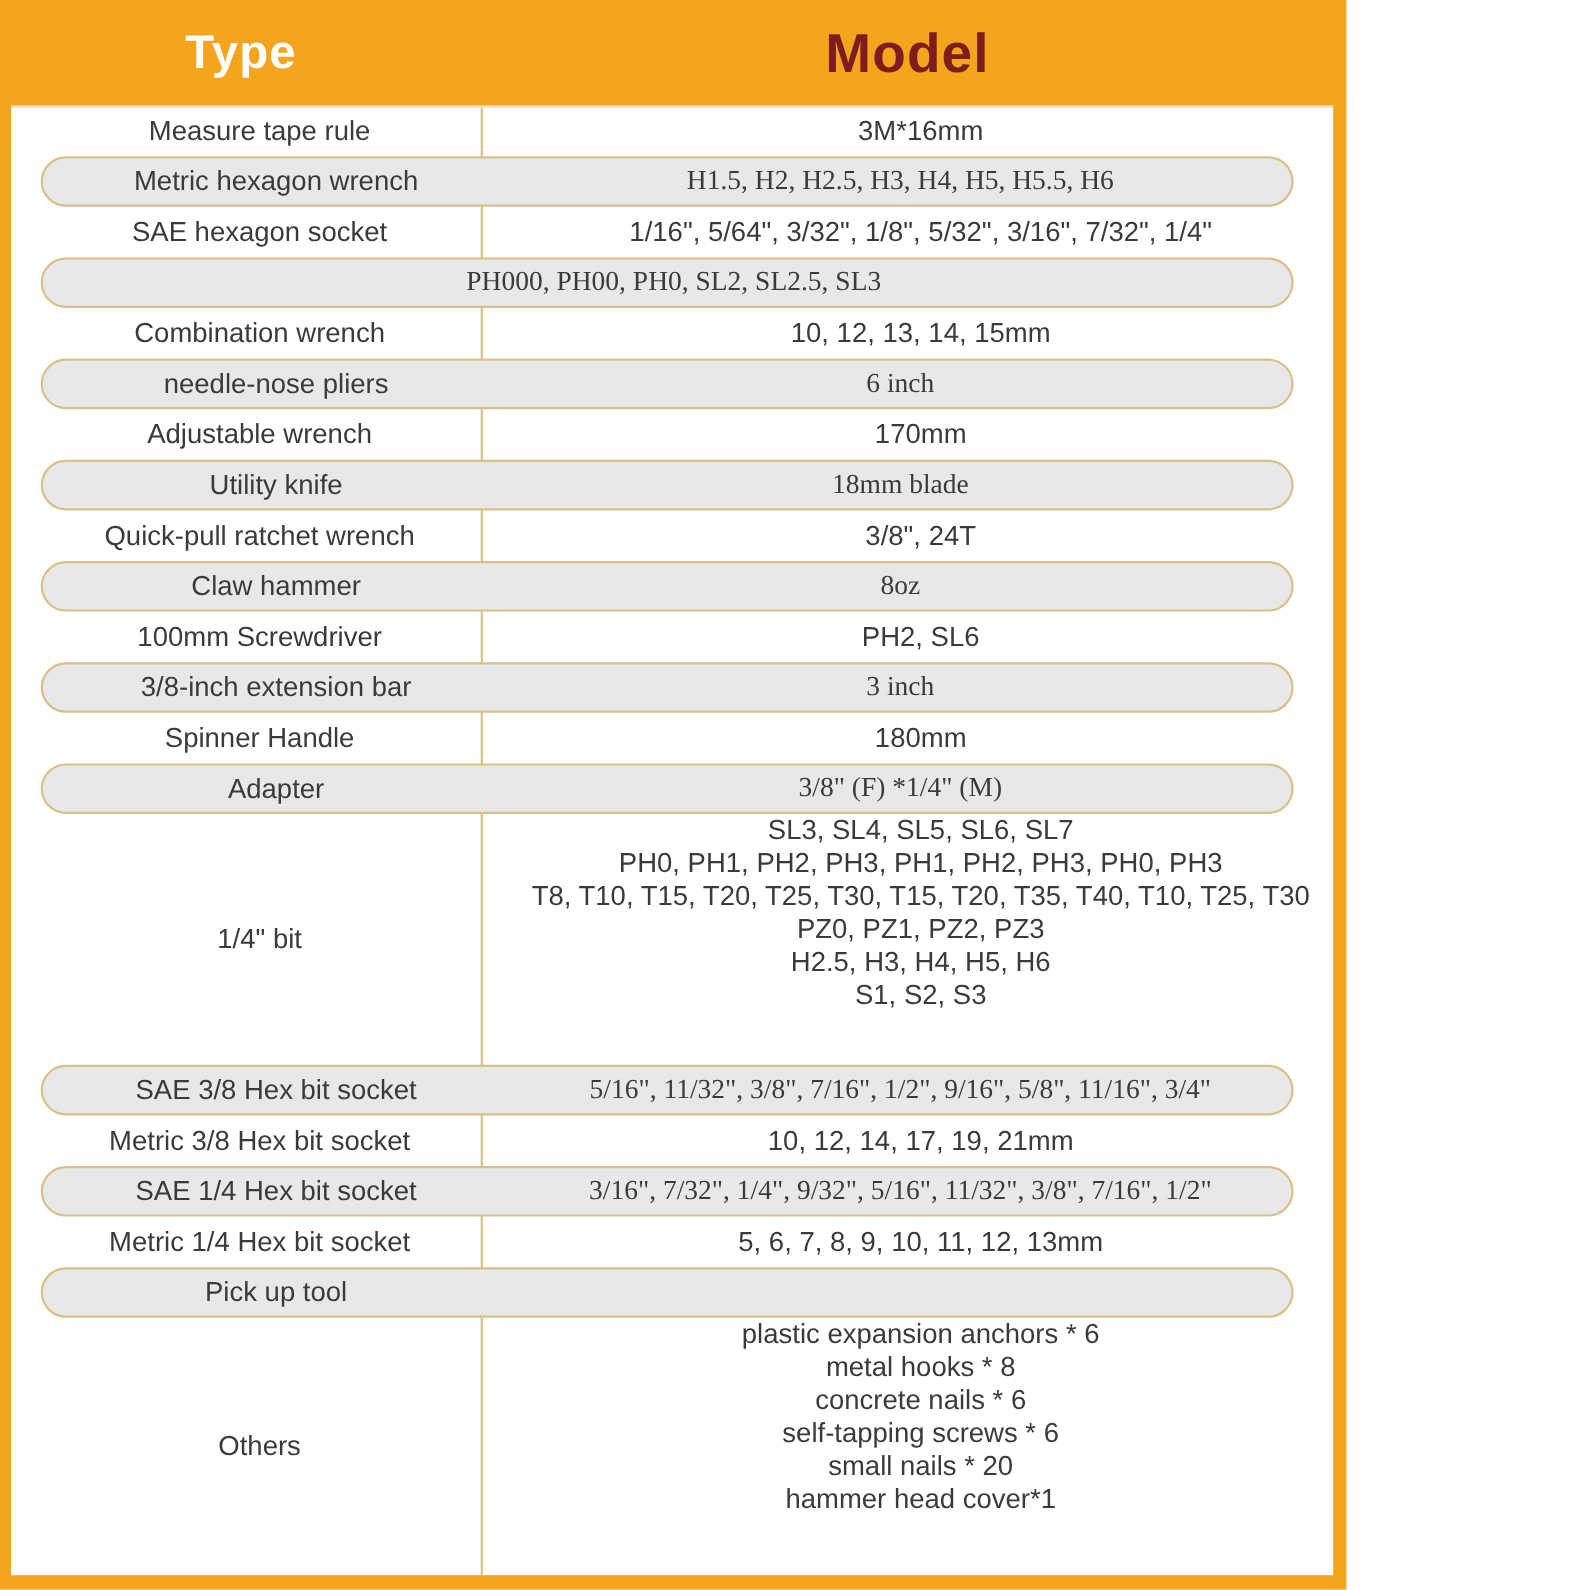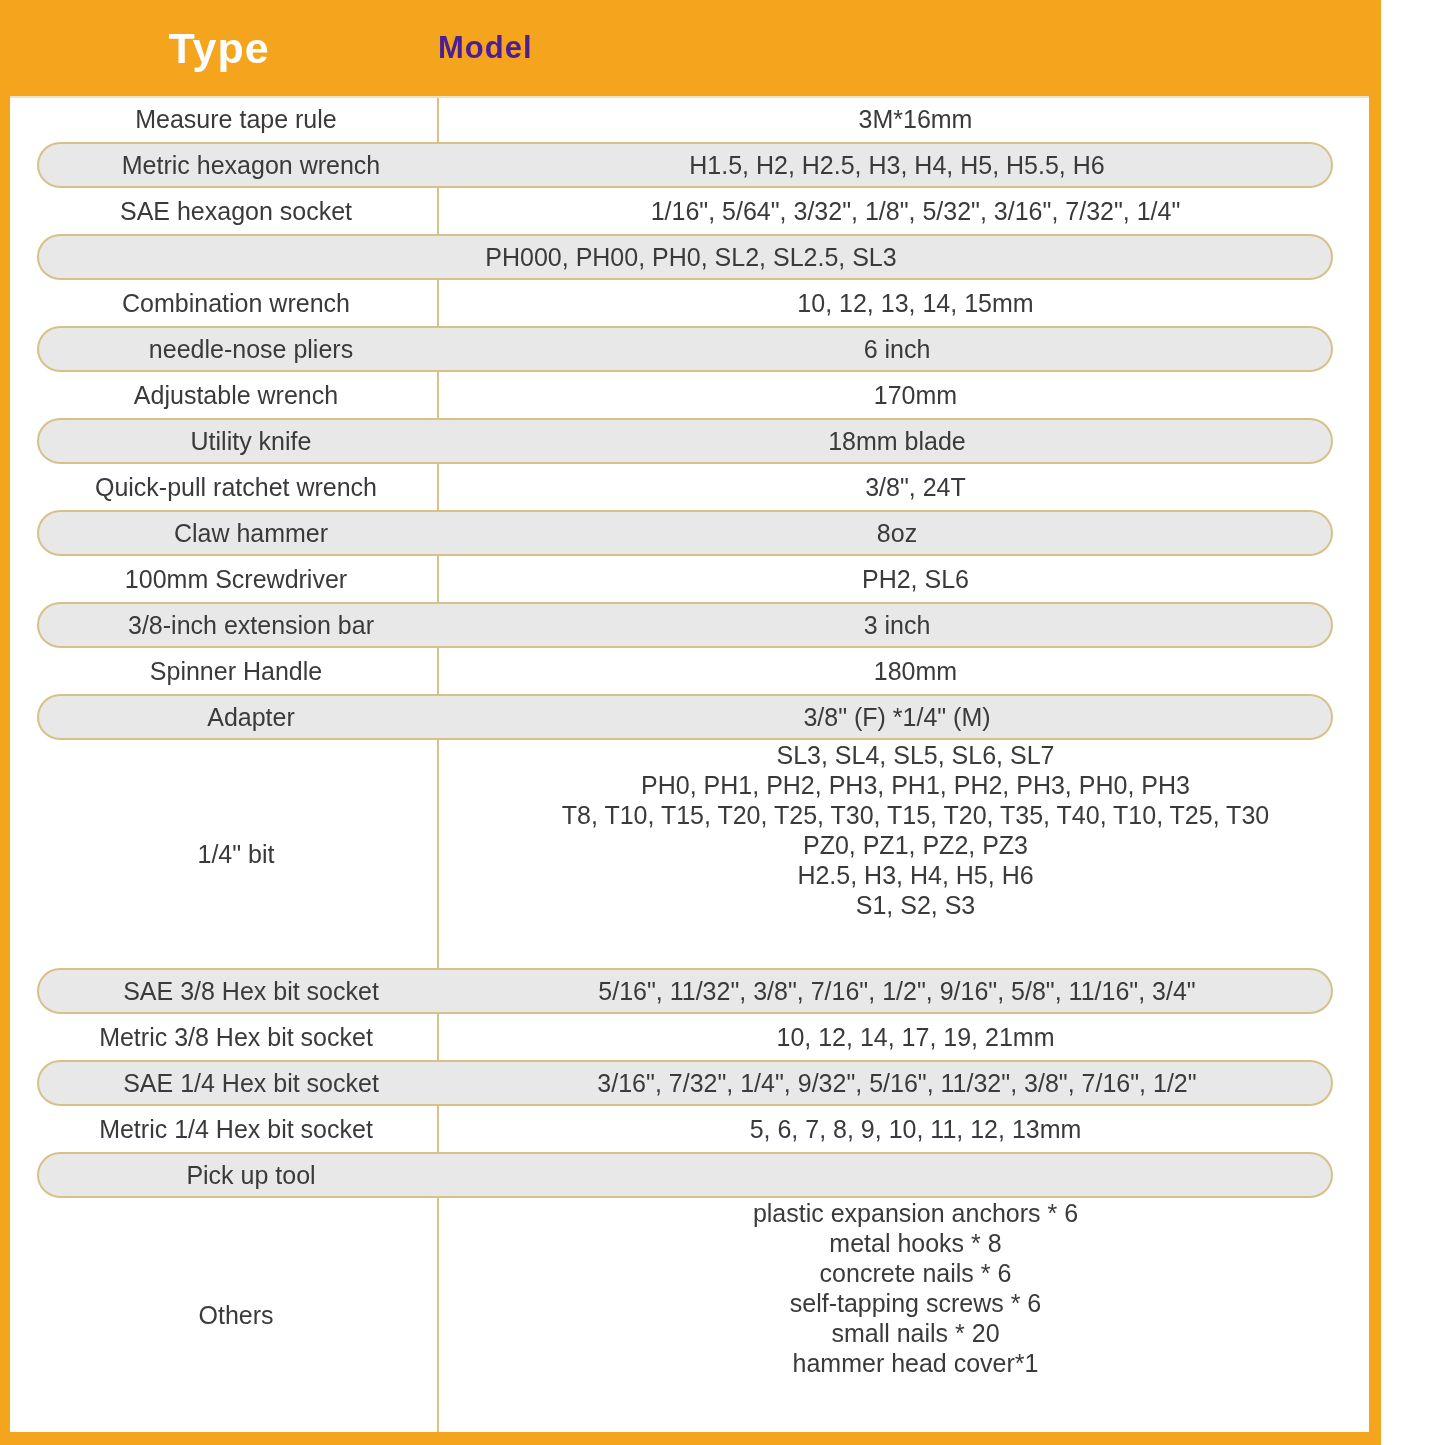--- a/index.html
+++ b/index.html
@@ -3,36 +3,36 @@
 <meta charset="utf-8">
 <style>
   html,body{margin:0;padding:0;}
   body{
     width:1445px;height:1445px;
     font-family:"Liberation Sans","DejaVu Sans",sans-serif;
     background:#ffffff;
   }
   .frame{
     position:relative;
-    width:1381px;height:1445px;
+    width:1224px;height:1445px;
     background:#F5A41D;
     overflow:hidden;
   }
   
   .header{
     position:absolute;top:0;left:0;right:0;height:96px;
     display:flex;align-items:center;
   }
   .header .h-type{
     width:438px;text-align:center;
     color:#FDFDFD;font-size:43px;font-weight:bold;letter-spacing:1px;
   }
   .header .h-model{
-    flex:1;margin-right:12px;
-    color:#4c1d95;font-size:31px;font-weight:bold;letter-spacing:1px;
+    flex:1;margin-right:12px;text-align:center;
+    color:#7f1d1d;font-size:50px;font-weight:bold;letter-spacing:1px;
   }
   
   .body{
     position:absolute;top:96px;left:10px;right:12px;bottom:13px;
     background:#ffffff;
     overflow:hidden;
   }
   .divider{
     position:absolute;left:427px;top:0;bottom:0;width:2px;
     background:#D8C089;
@@ -56,21 +56,21 @@
     flex:1;
     margin:0 36px 0 27px;
     display:flex;align-items:stretch;
     background:#E8E8E8;
     border:2px solid #D8C089;
     border-radius:23px;
     box-sizing:border-box;
     justify-content:space-between;
   }
   .pill .cell-type{width:400px;}
-  .pill .cell-model{flex:1;}
+  .pill .cell-model{flex:1;font-family:Liberation Serif, serif;}
   .multiline{
     display:flex;flex-direction:column;justify-content:flex-start;align-items:center;
   }
   .multiline .line{line-height:30px;}
   .header-underline{
     position:absolute;top:0;left:0;right:0;height:2px;background:#EFE2C2;
   }
 </style>
 </head>
 <body>

